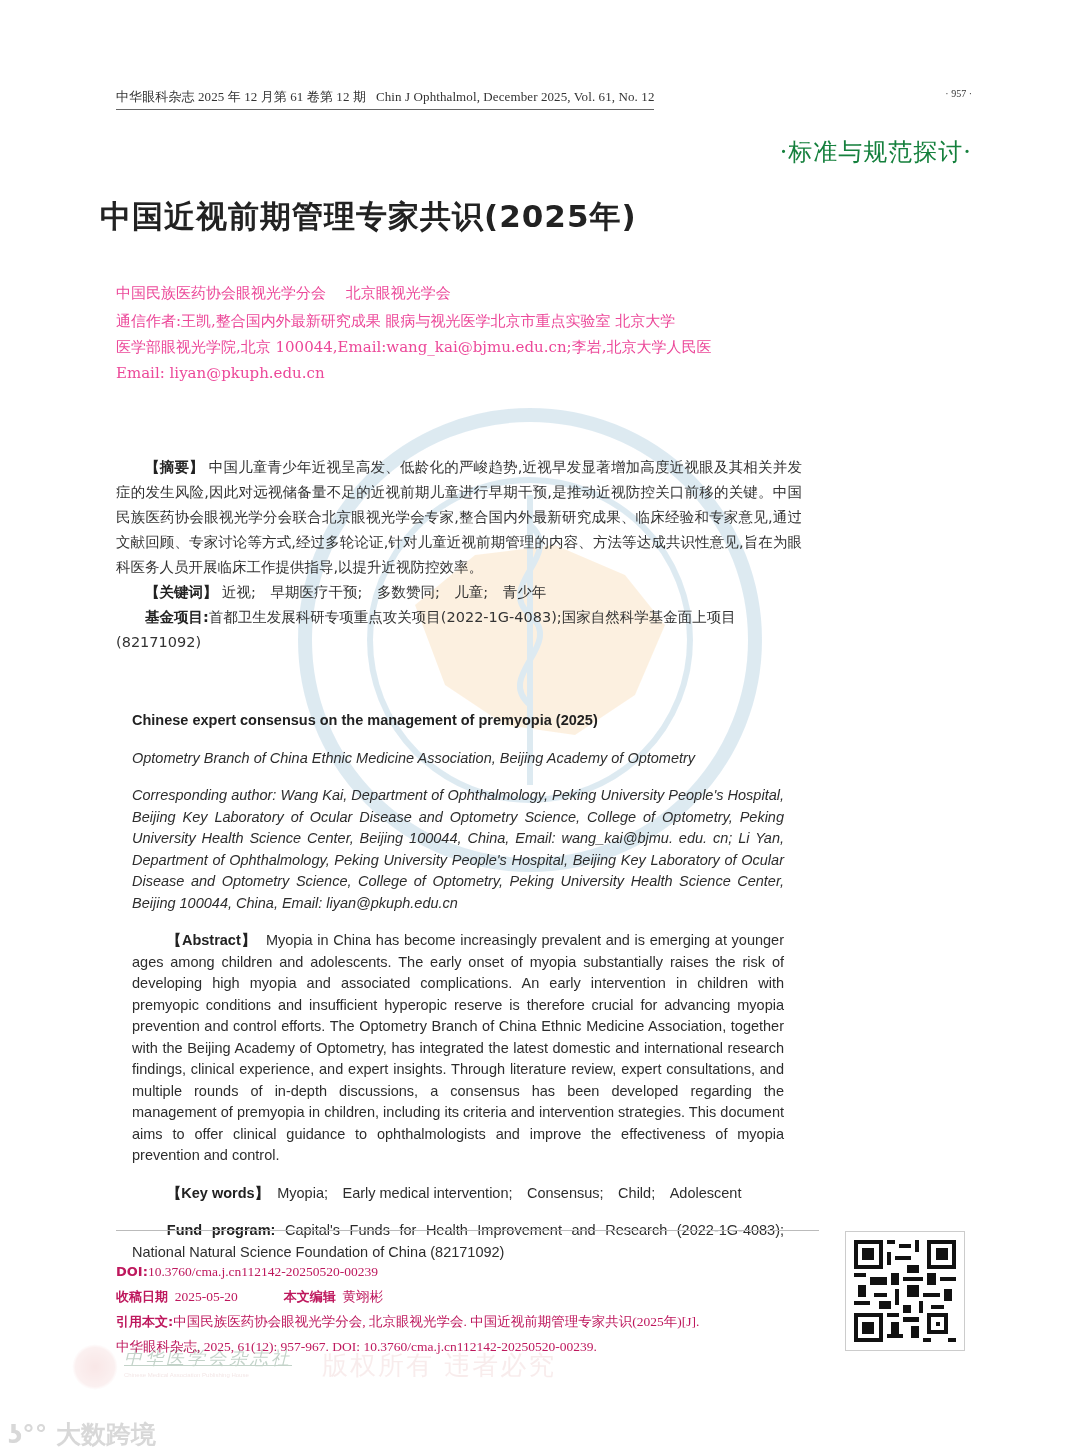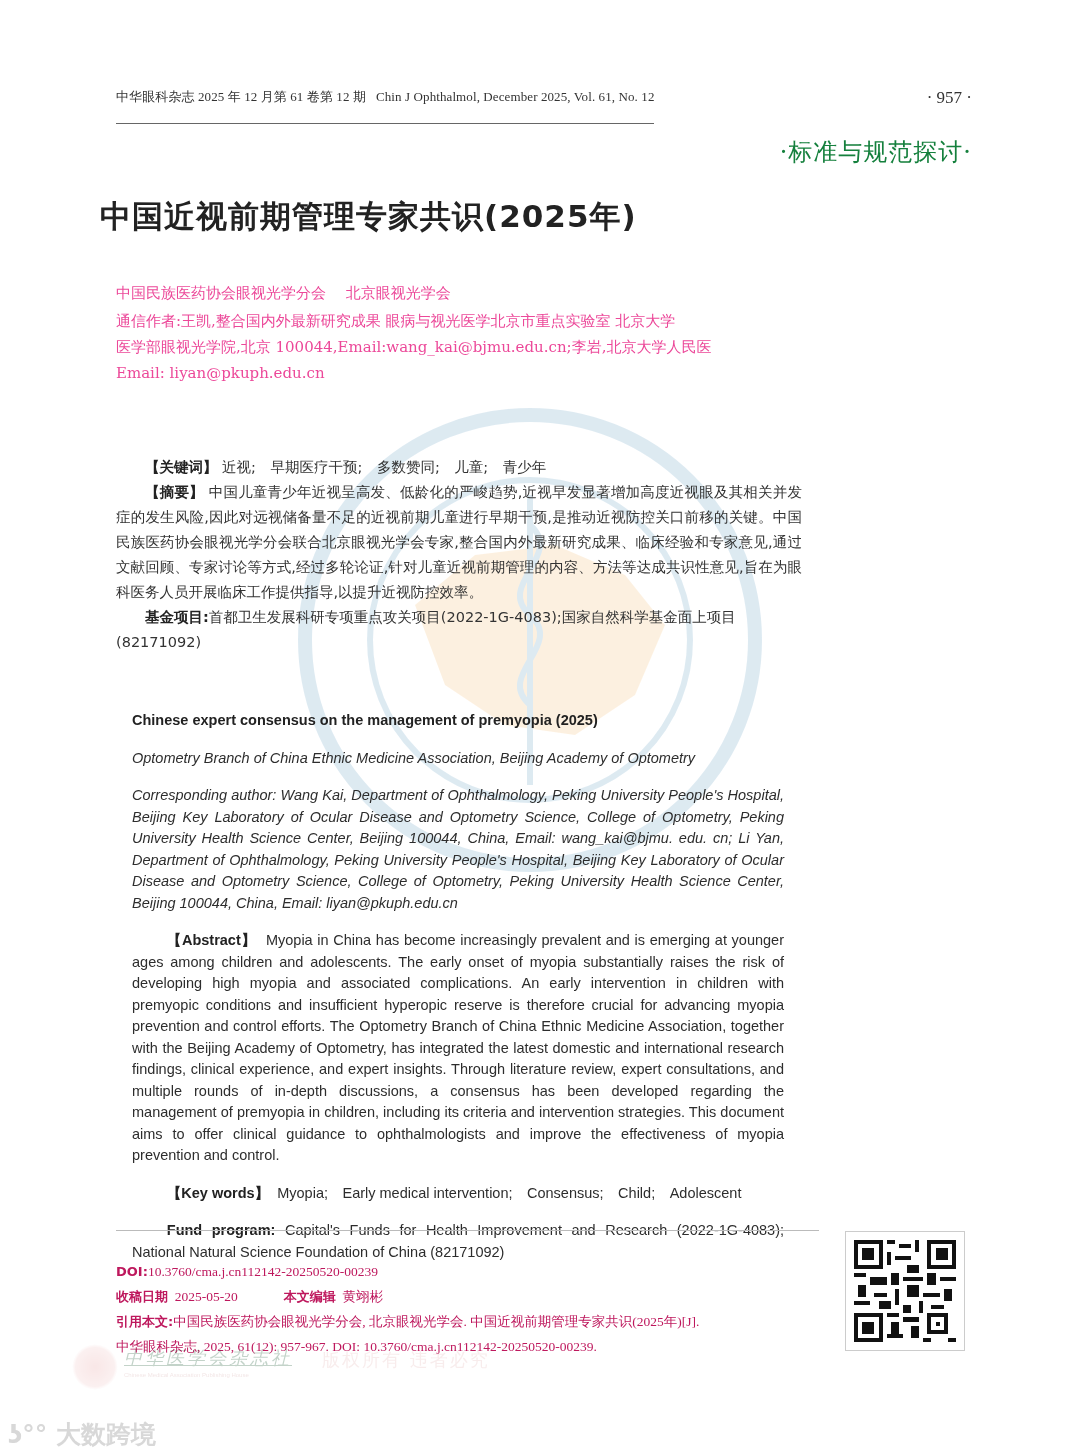--- a/index.html
+++ b/index.html
@@ -2,23 +2,23 @@
 <html><head>
 <meta charset="utf-8">
 <style>
   html, body { margin: 0; padding: 0; background: #ffffff; }
   body { width: 1080px; height: 1455px; position: relative; overflow: hidden;
          font-family: "DejaVu Serif", "Liberation Serif", serif; color: #2a2a2a; }
   .abs { position: absolute; }
 
   
   .running-head { left: 116px; top: 88px; font-family: "Liberation Serif", serif; font-size: 13px;
-                  color: #333; letter-spacing: 0.1px; border-bottom: 1px solid #666; padding-bottom: 17px; white-space: nowrap; }
+                  color: #333; letter-spacing: 0.1px; border-bottom: 1px solid #666; padding-bottom: 3px; white-space: nowrap; }
   .running-head .en { margin-left: 10px; }
-  .page-num { right: 108px; top: 88px; font-family: "Liberation Serif", serif; font-size: 17px; color: #333; white-space: nowrap; }
+  .page-num { right: 108px; top: 88px; font-family: "Liberation Serif", serif; font-size: 10px; color: #333; white-space: nowrap; }
 
   .column-label { right: 108px; top: 136px; font-size: 24px; color: #15803d; letter-spacing: 1px; white-space: nowrap; }
 
   .title { left: 100px; top: 196px; font-family: "DejaVu Sans", sans-serif; font-size: 31px; font-weight: bold;
            color: #222; letter-spacing: 1px; white-space: nowrap; }
 
   .authors-block { left: 116px; top: 280px; width: 686px; font-size: 15px; line-height: 26px; color: #ec4899; }
   .authors-block .line { text-align: justify; }
   .authors-block .org { margin-bottom: 2px; }
 
@@ -43,21 +43,21 @@
           line-height: 25px; color: #be185d; white-space: nowrap; }
   .foot .b { font-weight: bold; font-family: "DejaVu Sans", sans-serif; font-size: 13px; }
   .foot .gap { display: inline-block; width: 46px; }
 
   .qr { left: 845px; top: 1231px; width: 118px; height: 118px; border: 1px solid #ccc; background: #fff; }
 
   .publisher-wm { left: 72px; top: 1344px; width: 420px; height: 48px; opacity: 0.25; }
   .pub-flower { left: 0; top: 0; width: 46px; height: 46px; border-radius: 50%; background: radial-gradient(circle, #e9a0a0 0%, #f2c7c7 60%, transparent 70%); }
   .pub-name { left: 52px; top: 2px; font-size: 18px; font-style: italic; color: #14532d; letter-spacing: 3px; white-space: nowrap; text-decoration: underline; }
   .pub-en { left: 52px; top: 28px; font-family: "Liberation Sans", sans-serif; font-size: 6px; color: #c99; white-space: nowrap; }
-  .pub-rights { left: 250px; top: 4px; font-size: 18px; color: #e4b7b7; letter-spacing: 2px; white-space: nowrap; }
+  .pub-rights { left: 250px; top: 4px; font-size: 26px; color: #e4b7b7; letter-spacing: 2px; white-space: nowrap; }
 
   .source-wm { left: 8px; top: 1418px; font-family: "DejaVu Sans", sans-serif; font-size: 25px; color: #d8d8d8; white-space: nowrap; font-weight: bold; }
 </style>
 </head>
 <body>
 
 <div class="abs running-head">
   <span>中华眼科杂志 2025 年 12 月第 61 卷第 12 期</span><span class="en">Chin J Ophthalmol, December 2025, Vol. 61, No. 12</span>
 </div>
 <div class="abs page-num">· 957 ·</div>
@@ -75,22 +75,22 @@
 </svg>
 
 <div class="abs authors-block">
   <div class="org">中国民族医药协会眼视光学分会　 北京眼视光学会</div>
   <div class="line">通信作者:王凯,整合国内外最新研究成果 眼病与视光医学北京市重点实验室 北京大学</div>
   <div class="line">医学部眼视光学院,北京 100044,Email:wang_kai@bjmu.edu.cn;李岩,北京大学人民医</div>
   <div class="line">Email: liyan@pkuph.edu.cn</div>
 </div>
 
 <div class="abs cn-abstract">
+  <p><span class="lbl-b">【摘要】</span> <span>中国儿童青少年近视呈高发、低龄化的严峻趋势,近视早发显著增加高度近视眼及其相关并发症的发生风险,因此对远视储备量不足的近视前期儿童进行早期干预,是推动近视防控关口前移的关键。中国民族医药协会眼视光学分会联合北京眼视光学会专家,整合国内外最新研究成果、临床经验和专家意见,通过文献回顾、专家讨论等方式,经过多轮论证,针对儿童近视前期管理的内容、方法等达成共识性意见,旨在为眼科医务人员开展临床工作提供指导,以提升近视防控效率。</span></p>
   <p><span class="lbl-b">【关键词】</span> <span>近视;　早期医疗干预;　多数赞同;　儿童;　青少年</span></p>
-  <p><span class="lbl-b">【摘要】</span> <span>中国儿童青少年近视呈高发、低龄化的严峻趋势,近视早发显著增加高度近视眼及其相关并发症的发生风险,因此对远视储备量不足的近视前期儿童进行早期干预,是推动近视防控关口前移的关键。中国民族医药协会眼视光学分会联合北京眼视光学会专家,整合国内外最新研究成果、临床经验和专家意见,通过文献回顾、专家讨论等方式,经过多轮论证,针对儿童近视前期管理的内容、方法等达成共识性意见,旨在为眼科医务人员开展临床工作提供指导,以提升近视防控效率。</span></p>
   <p><span class="lbl-b">基金项目:</span><span>首都卫生发展科研专项重点攻关项目(2022-1G-4083);国家自然科学基金面上项目</span></p>
   <p class="noindent">(82171092)</p>
 </div>
 
 <div class="abs en-block">
   <p class="en-title">Chinese expert consensus on the management of premyopia (2025)</p>
   <p class="it">Optometry Branch of China Ethnic Medicine Association, Beijing Academy of Optometry</p>
   <p class="it">Corresponding author: Wang Kai, Department of Ophthalmology, Peking University People's Hospital, Beijing Key Laboratory of Ocular Disease and Optometry Science, College of Optometry, Peking University Health Science Center, Beijing 100044, China, Email: wang_kai@bjmu. edu. cn; Li Yan, Department of Ophthalmology, Peking University People's Hospital, Beijing Key Laboratory of Ocular Disease and Optometry Science, College of Optometry, Peking University Health Science Center, Beijing 100044, China, Email: liyan@pkuph.edu.cn</p>
   <p class="ind"><span class="lbl-b">【Abstract】</span>&nbsp;&nbsp;<span>Myopia in China has become increasingly prevalent and is emerging at younger ages among children and adolescents. The early onset of myopia substantially raises the risk of developing high myopia and associated complications. An early intervention in children with premyopic conditions and insufficient hyperopic reserve is therefore crucial for advancing myopia prevention and control efforts. The Optometry Branch of China Ethnic Medicine Association, together with the Beijing Academy of Optometry, has integrated the latest domestic and international research findings, clinical experience, and expert insights. Through literature review, expert consultations, and multiple rounds of in-depth discussions, a consensus has been developed regarding the management of premyopia in children, including its criteria and intervention strategies. This document aims to offer clinical guidance to ophthalmologists and improve the effectiveness of myopia prevention and control.</span></p>
   <p class="ind"><span class="lbl-b">【Key words】</span>&nbsp;&nbsp;<span>Myopia;　Early medical intervention;　Consensus;　Child;　Adolescent</span></p>

